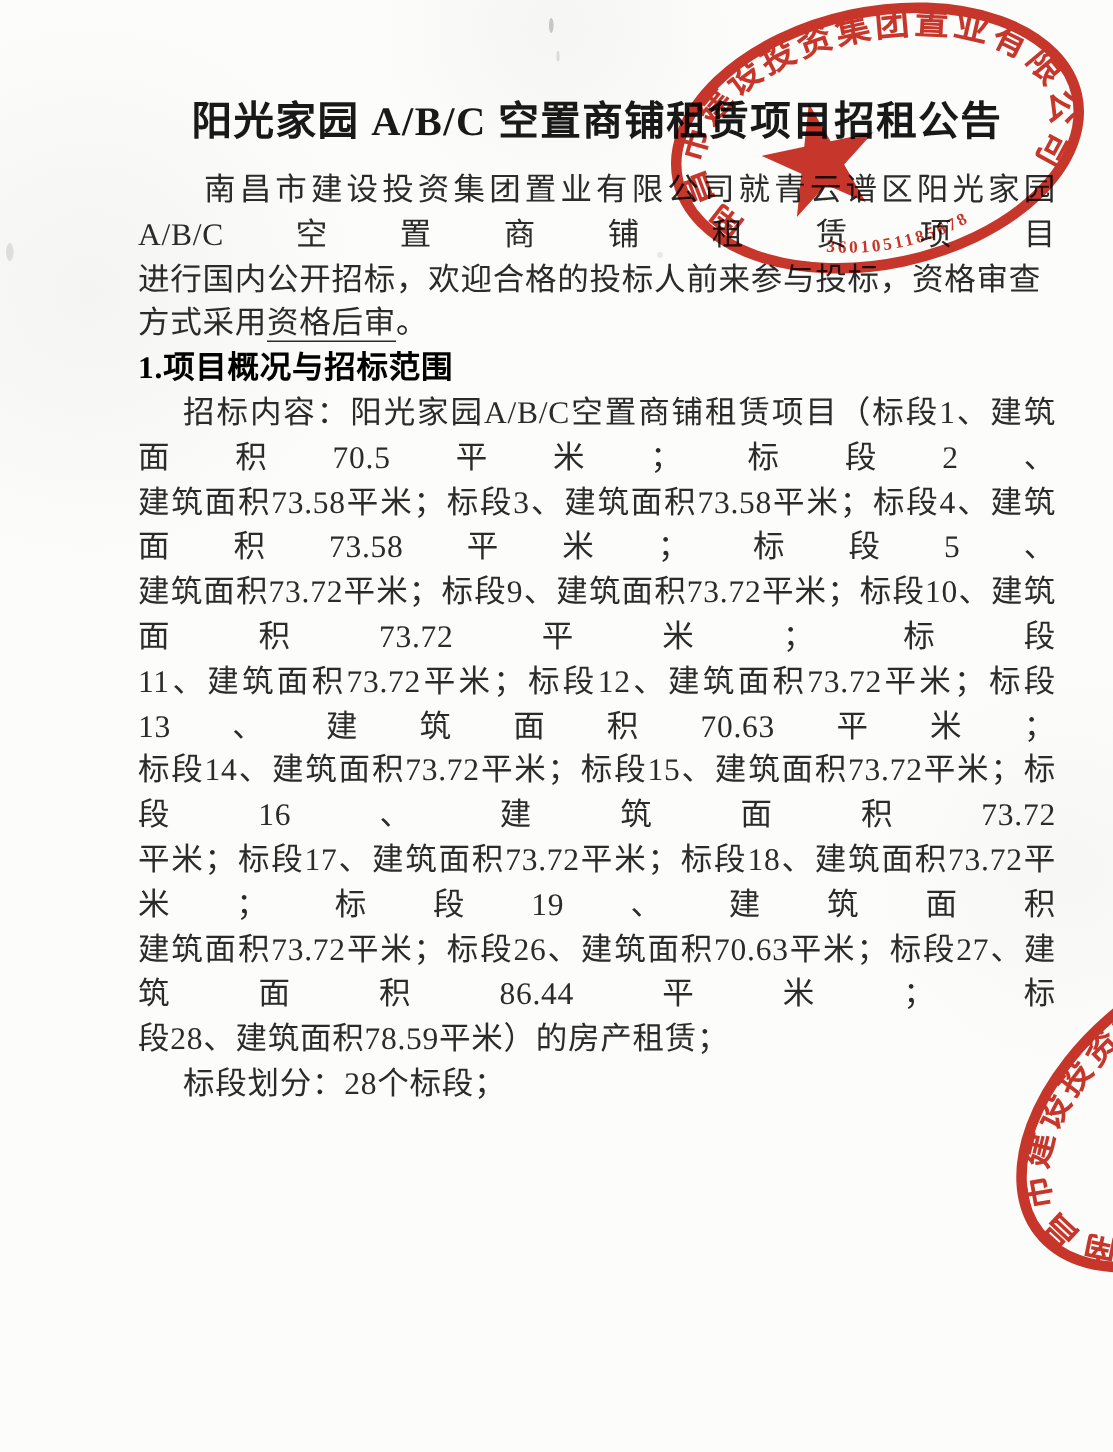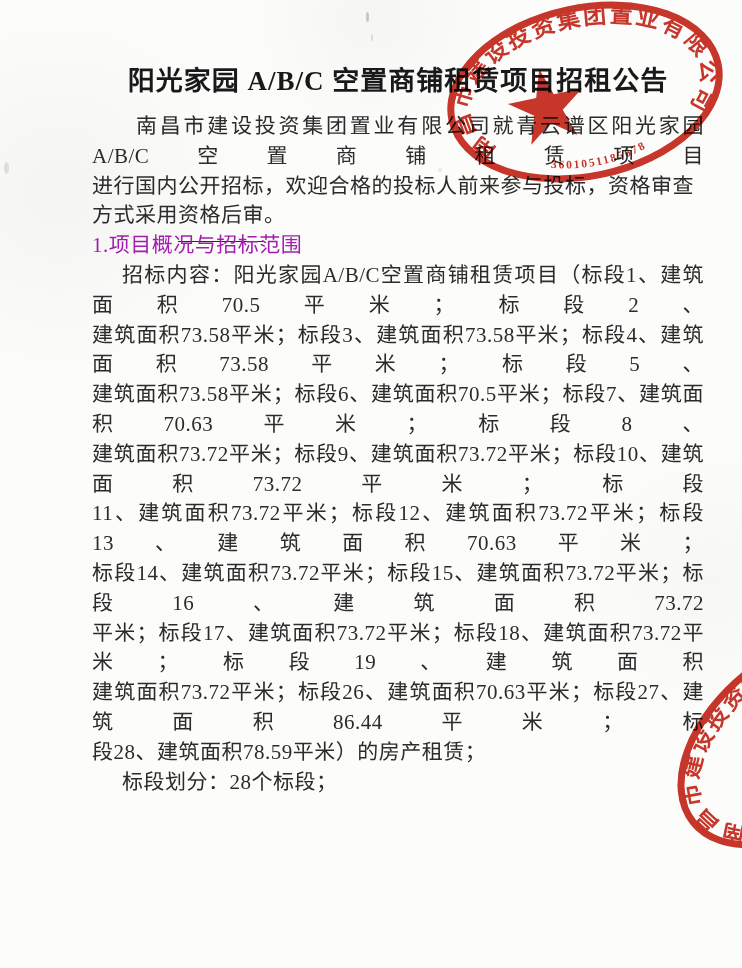--- a/index.html
+++ b/index.html
@@ -22,43 +22,42 @@
     margin:0 0 14px 0;font-size:27px;line-height:34px;font-weight:bold;
     text-align:center;letter-spacing:1px;color:#191919;white-space:nowrap;
   }
   .ln{
     font-size:21px;line-height:29.8px;min-height:29.8px;
     letter-spacing:.5px;white-space:normal;
   }
   .just{text-align:justify;text-align-last:justify;}
   .ind{text-indent:30px;}
   .ind-lg{text-indent:44px;}
-  .bold{font-weight:normal;color:#a21caf;}
-  .ul{border-bottom:1.6px solid #2b2b2b;padding-bottom:14px;}
+  .bold{font-weight:bold;color:#000000;}
+  .ul{border-bottom:1.6px solid #2b2b2b;padding-bottom:0;}
   
   .stamp{position:absolute;mix-blend-mode:multiply;opacity:.93;color:#c5261a;}
   .stamp text{fill:currentColor;font-family:"Liberation Serif","DejaVu Serif",serif;font-weight:bold;}
   .speck{position:absolute;background:rgba(110,110,110,.35);border-radius:50%;}
 </style>
 </head>
 <body>
 
 <div class="page">
 
   <div class="doc">
     <h1 class="title">阳光家园 A/B/C 空置商铺租赁项目招租公告</h1>
 
     <div class="ln ind-lg just">南昌市建设投资集团置业有限公司就青云谱区阳光家园A/B/C空置商铺租赁项目</div>
     <div class="ln"><span>进行国内公开招标，欢迎合格的投标人前来参与投标，资格审查方式采用</span><span class="ul">资格后审</span><span>。</span></div>
 
     <div class="ln bold">1.项目概况与招标范围</div>
 
     <div class="ln ind just">招标内容：阳光家园A/B/C空置商铺租赁项目（标段1、建筑面积70.5平米；标段2、</div>
     <div class="ln just">建筑面积73.58平米；标段3、建筑面积73.58平米；标段4、建筑面积73.58平米；标段5、</div>
-    <div class="ln just">建筑面积73.58平米；标段6、建筑面积70.5平米；标段7、建筑面积70.63平米；标段8、</div>
     <div class="ln just">建筑面积73.72平米；标段9、建筑面积73.72平米；标段10、建筑面积73.72平米；标段</div>
     <div class="ln just">11、建筑面积73.72平米；标段12、建筑面积73.72平米；标段13、建筑面积70.63平米；</div>
     <div class="ln just">标段14、建筑面积73.72平米；标段15、建筑面积73.72平米；标段16、建筑面积73.72</div>
     <div class="ln just">平米；标段17、建筑面积73.72平米；标段18、建筑面积73.72平米；标段19、建筑面积</div>
     <div class="ln just">建筑面积73.72平米；标段26、建筑面积70.63平米；标段27、建筑面积86.44平米；标</div>
     <div class="ln">段28、建筑面积78.59平米）的房产租赁；</div>
     <div class="ln ind">标段划分：28个标段；</div>
 
   </div>
 

